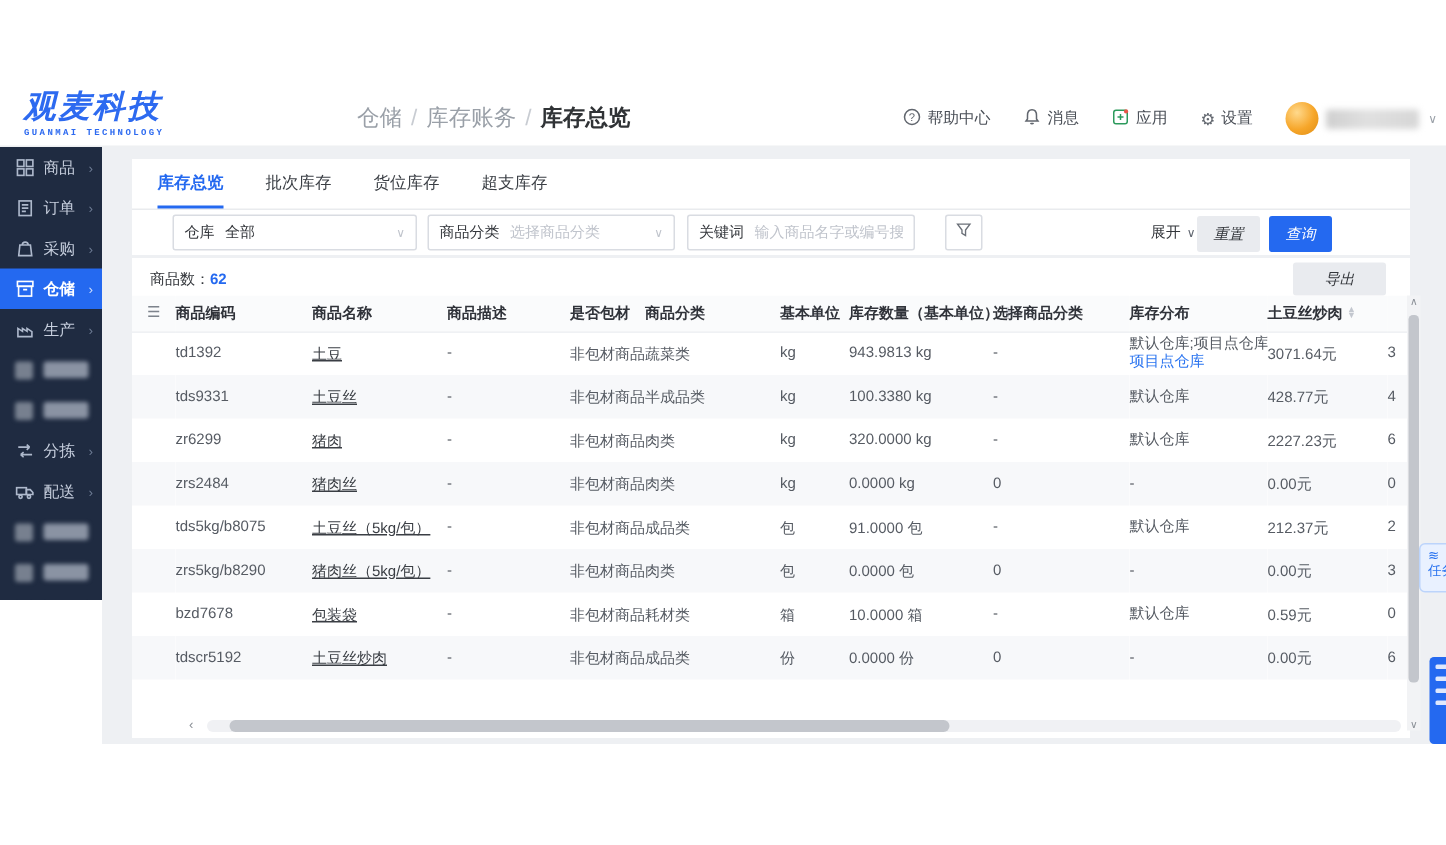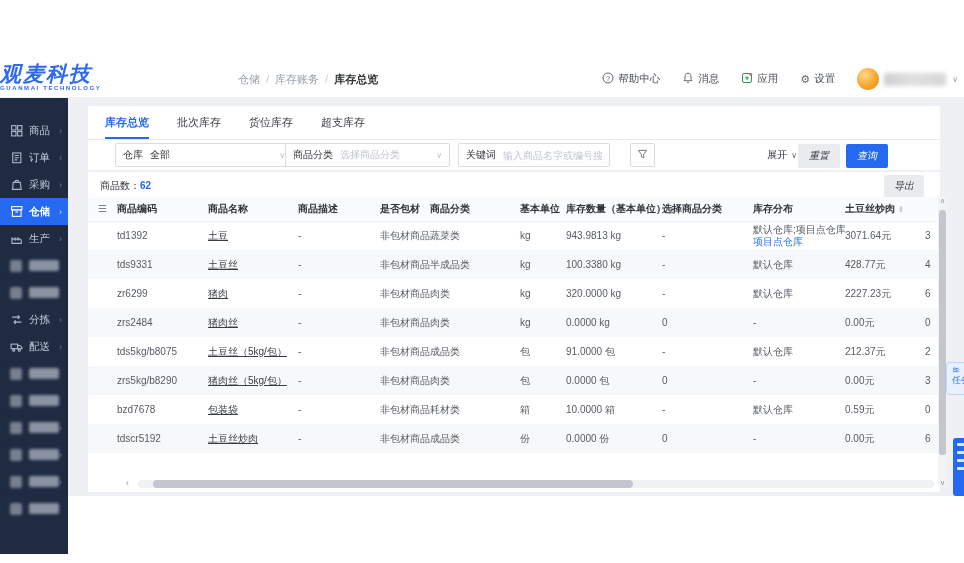--- a/index.html
+++ b/index.html
@@ -2,36 +2,36 @@
 <html><head>
 <meta charset="utf-8">
 <style>
   * { margin:0; padding:0; box-sizing:border-box; }
   html,body { width:964px; height:563px; background:#fff; }
   body { font-family:"Liberation Sans","DejaVu Sans",sans-serif; }
   .stage { position:relative; width:964px; height:563px; background:#fff; overflow:hidden; }
 
   
   .topbar { position:absolute; left:0; top:60px; width:964px; height:38px; background:#fff; border-bottom:1px solid #eef0f2; }
-  .logo { position:absolute; left:0; top:3px; color:#2d6af0; }
+  .logo { position:absolute; left:16px; top:3px; color:#2d6af0;font-family:Liberation Mono, monospace; }
   .logo-main { font-size:21px; font-weight:bold; font-style:italic; letter-spacing:2px; line-height:22px; }
   .logo-sub { font-size:6px; letter-spacing:1.6px; font-weight:bold; }
-  .crumbs { position:absolute; left:238px; top:0; height:38px; line-height:38px; font-size:11px; color:#9aa0a8; }
+  .crumbs { position:absolute; left:238px; top:0; height:38px; line-height:38px; font-size:15px; color:#9aa0a8; }
   .crumbs .sep { margin:0 6px; color:#c8ccd2; }
   .crumbs .cur { color:#303336; font-weight:bold; }
   .top-right { position:absolute; right:6px; top:0; height:38px; display:flex; align-items:center; }
   .top-item { display:flex; align-items:center; margin-right:22px; font-size:10.5px; color:#4a4f57; cursor:pointer; }
   .top-item svg, .top-item .uni { margin-right:4px; }
   .uni { font-size:11px; color:#61666e; }
   .avatar { width:22px; height:22px; border-radius:50%; background:radial-gradient(circle at 35% 32%, #ffd98c, #f6a62a 55%, #df8d14); margin-right:5px; }
   .user-blur { width:62px; height:13px; border-radius:2px; background:linear-gradient(90deg,#cfcfcf,#e0e0e0 45%,#d6d6d6); filter:blur(2px); margin-right:6px; }
   .user-caret { font-size:8px; color:#9aa0a8; }
 
   
-  .sidebar { position:absolute; left:0; top:98px; width:68px; height:456px; background:#1f2b41; overflow:hidden; padding-top:19px; }
+  .sidebar { position:absolute; left:0; top:98px; width:68px; height:302px; background:#1f2b41; overflow:hidden; padding-top:0; }
   .side-item { position:relative; height:27px; display:flex; align-items:center; padding-left:10px; cursor:pointer; }
   .side-item .side-icon { width:13px; height:13px; margin-right:6px; display:flex; align-items:center; justify-content:center; }
   .side-item .side-label { font-size:10.5px; color:#c6cedd; }
   .side-item .side-arrow { position:absolute; right:6px; font-size:9px; color:#6d7b94; }
   .side-item.active { background:#2469f0; }
   .side-item.active .side-label { color:#fff; font-weight:bold; }
   .side-item.active .side-arrow { color:#cfdffc; }
   .blur-ico { width:12px; height:12px; border-radius:2px; background:#77808f; filter:blur(1.5px); margin-right:7px; }
   .blur-lab { width:30px; height:11px; border-radius:2px; background:#8a93a3; filter:blur(1.5px); }
 
@@ -52,21 +52,21 @@
   .funnel-btn { position:absolute; left:542px; top:3px; width:25px; height:24px; border:1px solid #d9dce2; border-radius:2px; display:flex; align-items:center; justify-content:center; cursor:pointer; background:#fff; }
   .expand-link { position:absolute; right:143px; top:8px; font-size:10px; color:#33363b; cursor:pointer; }
   .expand-link .fchev { color:#606670; }
   .btn { font-size:10px; border:none; border-radius:2px; cursor:pointer; font-family:inherit;font-style:italic; }
   .btn-reset { position:absolute; right:100px; top:4px; padding:5px 11px; background:#e9ebef; color:#33363b; }
   .btn-query { position:absolute; right:52px; top:4px; padding:5px 11px; background:#2469f0; color:#fff; }
 
   .card2 { position:absolute; left:20px; top:74px; width:852px; height:320px; background:#fff; overflow:hidden; }
   .count-row { position:absolute; left:12px; top:7px; font-size:10px; color:#33363b; }
   .count-num { color:#2469f0; font-weight:bold; }
-  .btn-export { position:absolute; right:16px; top:3px; padding:4px 10px; background:#e9ebef; color:#33363b; }
+  .btn-export { position:absolute; right:16px; top:3px; padding:4px 21px; background:#e9ebef; color:#33363b; }
 
   .tbl-wrap { position:absolute; left:0; top:25px; width:852px; height:262px; overflow:hidden; }
   table.grid { border-collapse:collapse; table-layout:fixed; width:900px; }
   table.grid th { height:24px; background:#fafbfc; font-size:10px; color:#30333a; font-weight:bold; text-align:left; white-space:nowrap; border-bottom:1px solid #eff1f4; }
   table.grid td { height:29px; font-size:10px; color:#565b63; text-align:left; white-space:nowrap; overflow:hidden; }
   tr.stripe td { background:#f7f8fa; }
   .name-link { color:#3a3e44; text-decoration:underline; cursor:pointer; }
   .dist-line { line-height:12px; }
   .dist-link { color:#2a74f0; cursor:pointer; line-height:12px; }
   .colset-icon { color:#7d838c; font-size:10px; cursor:pointer; padding-left:10px; }
@@ -256,21 +256,21 @@
   <div class="main">
 
     <div class="card1">
       <div class="tabs" id="tabs">
           <div class="tab active">库存总览</div>
           <div class="tab">批次库存</div>
           <div class="tab">货位库存</div>
           <div class="tab">超支库存</div>
         </div>
       <div class="filter-row">
-        <div class="fbox" style="left:27px; width:178px;justify-content:flex-end;">
+        <div class="fbox" style="left:27px; width:163px;justify-content:flex-end;">
           <span class="flabel">仓库</span>
           <span class="fval">全部</span>
           <span class="fchev">∨</span>
         </div>
         <div class="fbox" style="left:197px; width:165px;">
           <span class="flabel">商品分类</span>
           <span class="fval ph">选择商品分类</span>
           <span class="fchev">∨</span>
         </div>
         <div class="fbox" style="left:370px; width:152px;">

